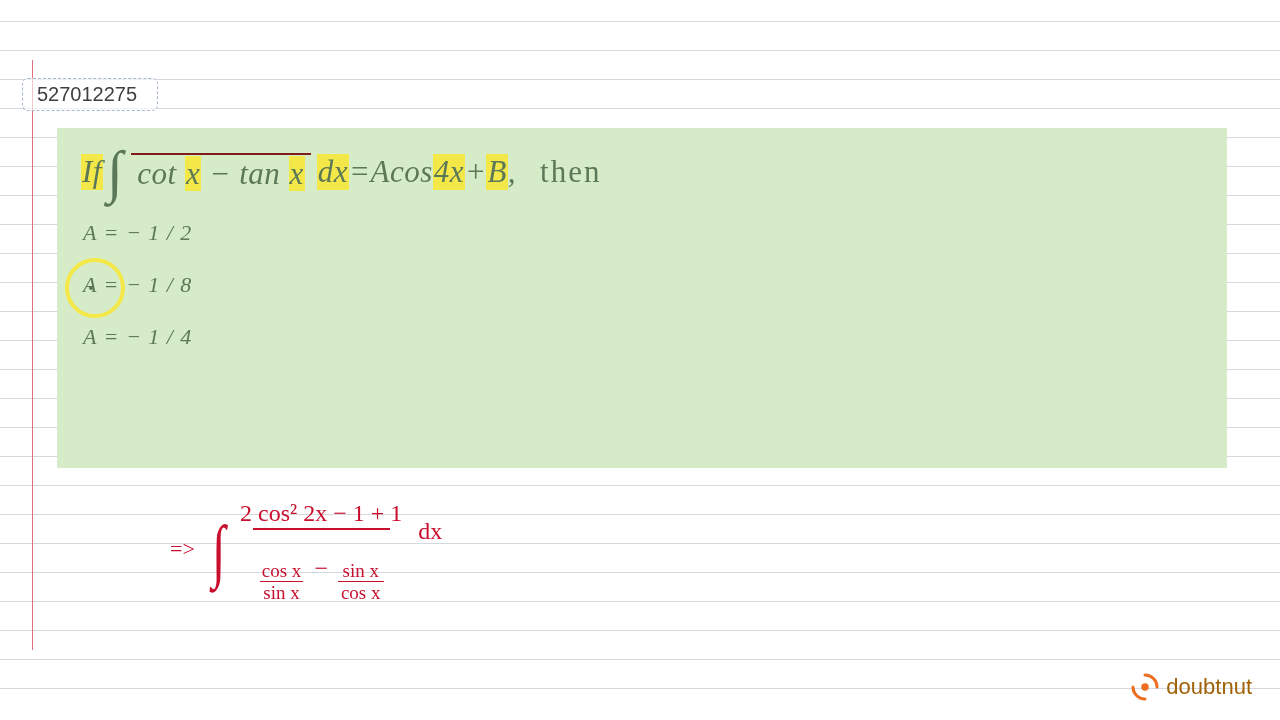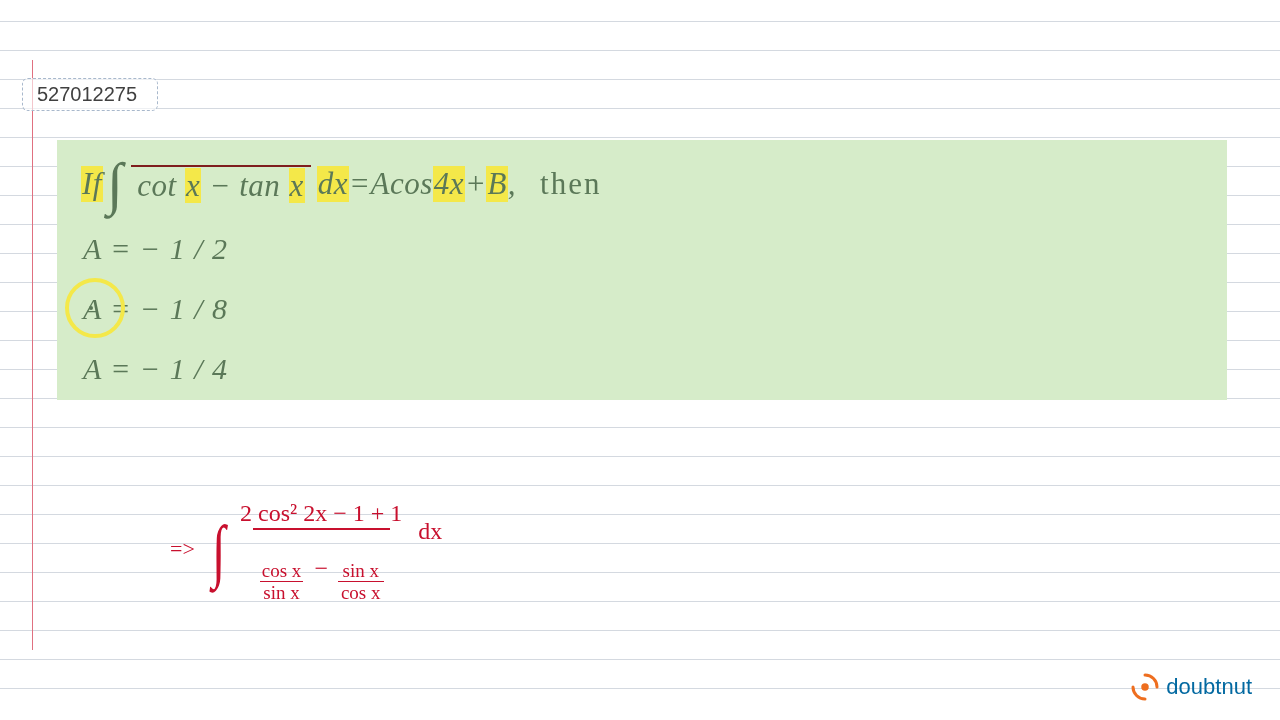--- a/index.html
+++ b/index.html
@@ -41,26 +41,25 @@
       font-family: Arial, sans-serif;
       font-size: 20px;
       color: #404040;
       background: rgba(255,255,255,0.6);
     }
     .question-box {
       position: absolute;
       top: 128px;
       left: 57px;
       width: 1170px;
-      height: 260px;
+      height: 340px;
       background: #d6ecc9;
       padding: 18px 24px;
       color: #5b7858;
       font-size: 31px;
-      margin-top: 12px;
     }
     .q-line {
       display: flex;
       align-items: center;
       flex-wrap: nowrap;
       margin-bottom: 22px;
       font-family: 'Times New Roman', serif;
       font-style: italic;
       letter-spacing: 0.5px;
     }
@@ -79,21 +78,21 @@
     .integral {
       font-size: 58px;
       font-style: italic;
       line-height: 0.9;
       margin: 0 2px 0 4px;
       font-family: 'Times New Roman', serif;
     }
     .opt {
       font-family: 'Times New Roman', serif;
       font-style: italic;
-      font-size: 30px;
+      font-size: 22px;
       margin: 0 0 26px 2px;
       color: #5b7858;
       letter-spacing: 1px;
       position: relative;
     }
     .opt .dot {
       position: absolute;
       left: 6px;
       top: 14px;
       width: 4px;
@@ -156,21 +155,21 @@
     .small-frac .sd { border-top: 1.5px solid #c8102e; padding: 1px 3px 0; }
     .dx { display:inline-block; vertical-align: top; margin-top: 18px; margin-left: 4px; }
     .logo {
       position: absolute;
       right: 28px;
       bottom: 18px;
       display: flex;
       align-items: center;
       gap: 6px;
       font-family: Arial, sans-serif;
-      color: #0369a1;
+      color: #a16207;
       font-size: 22px;
       font-weight: 500;
     }
     .logo-swirl {
       width: 30px; height: 30px;
       position: relative;
     }
     .logo-swirl svg { width: 100%; height: 100%; }
   </style>
 </head>

